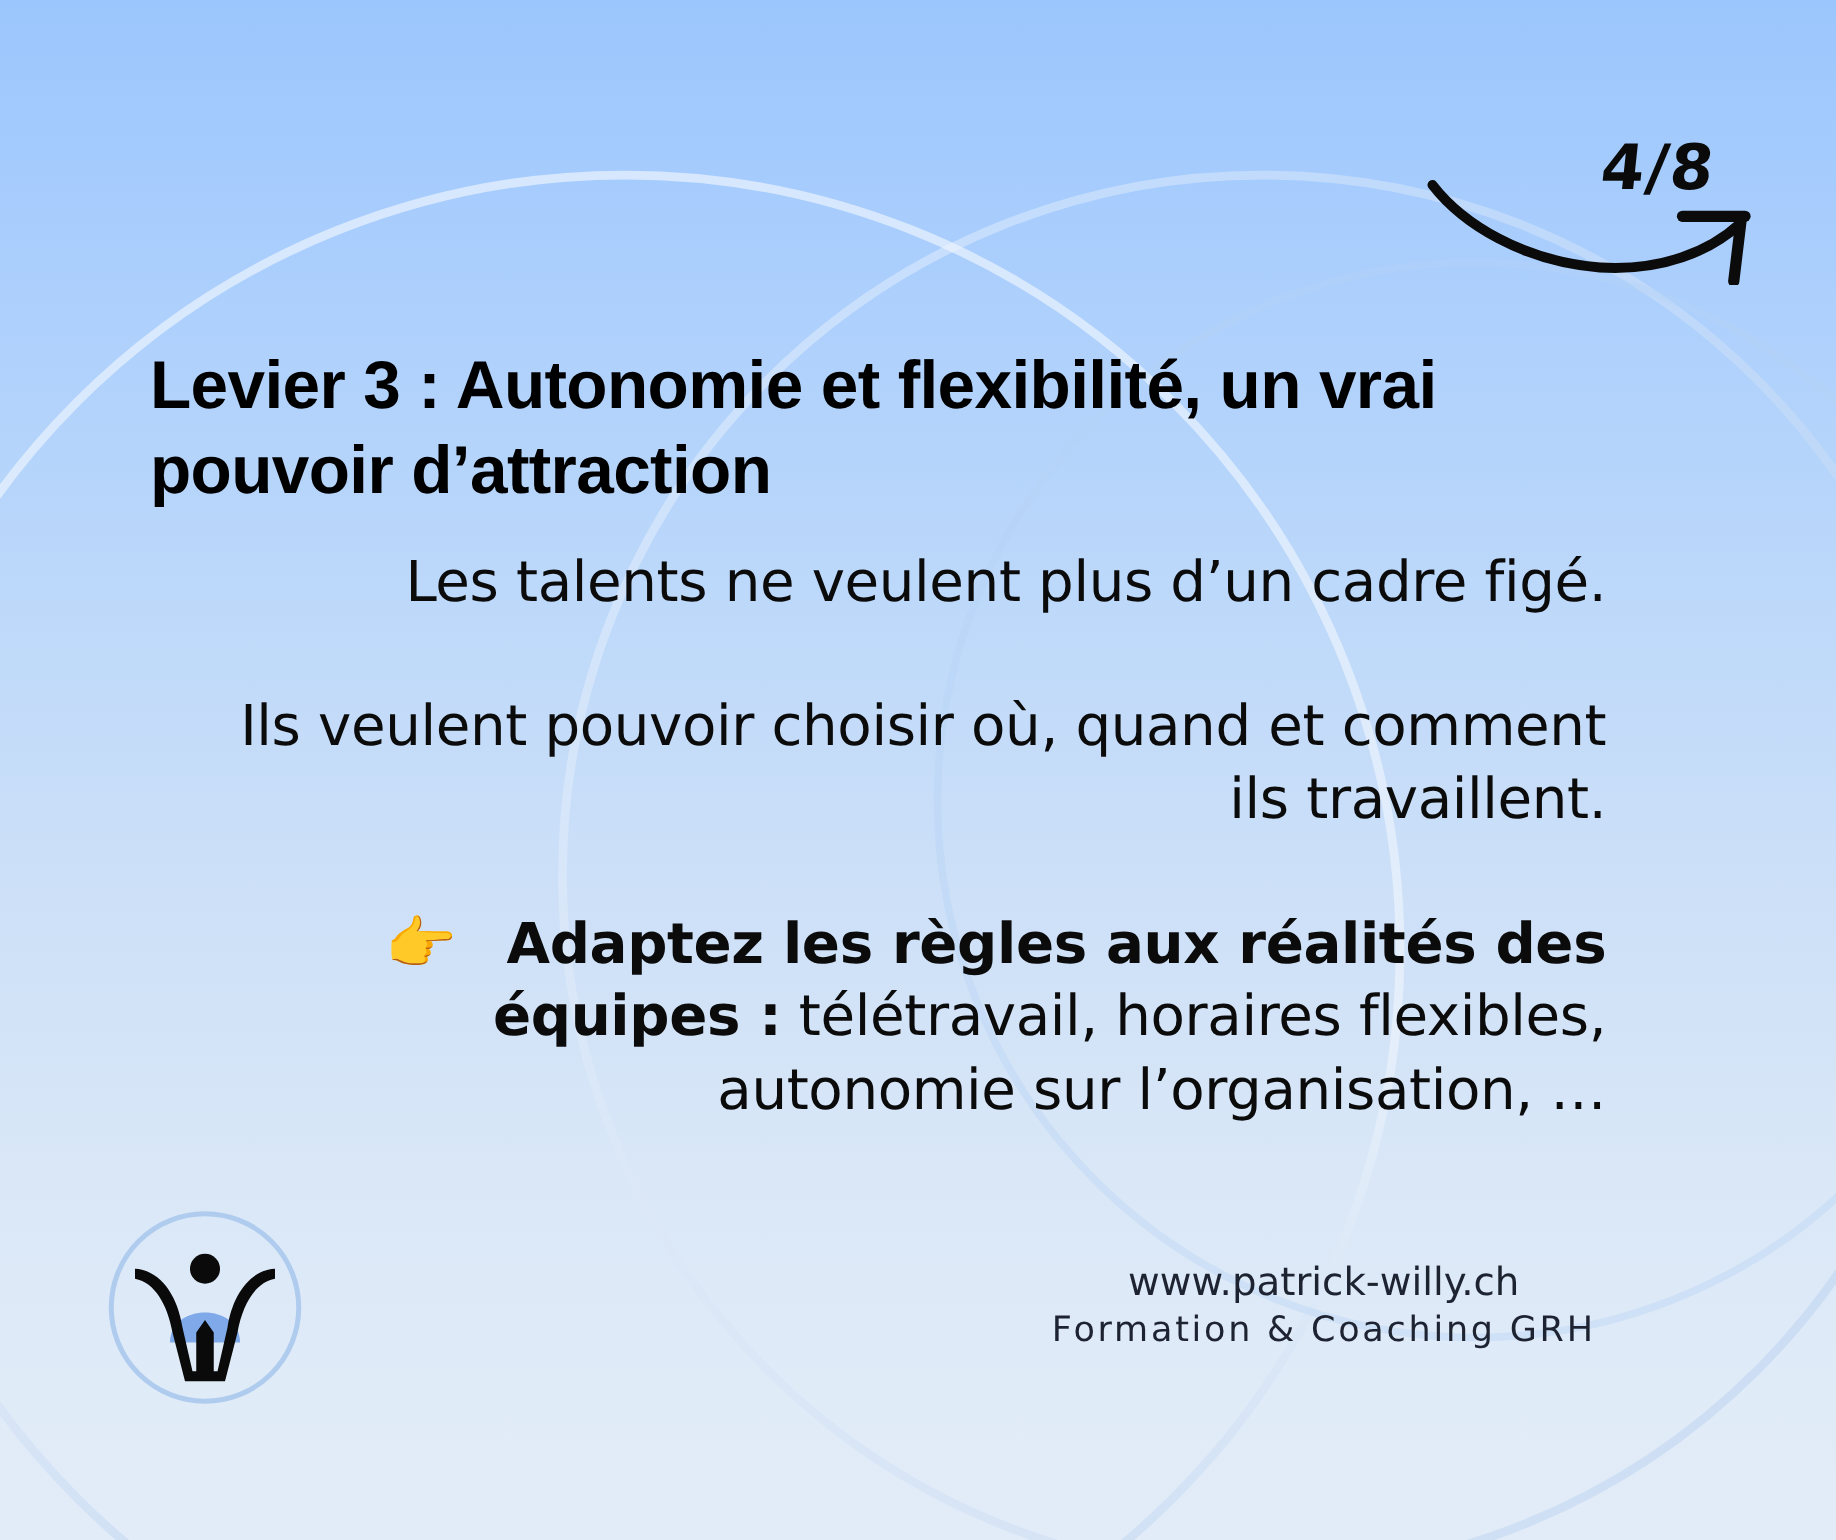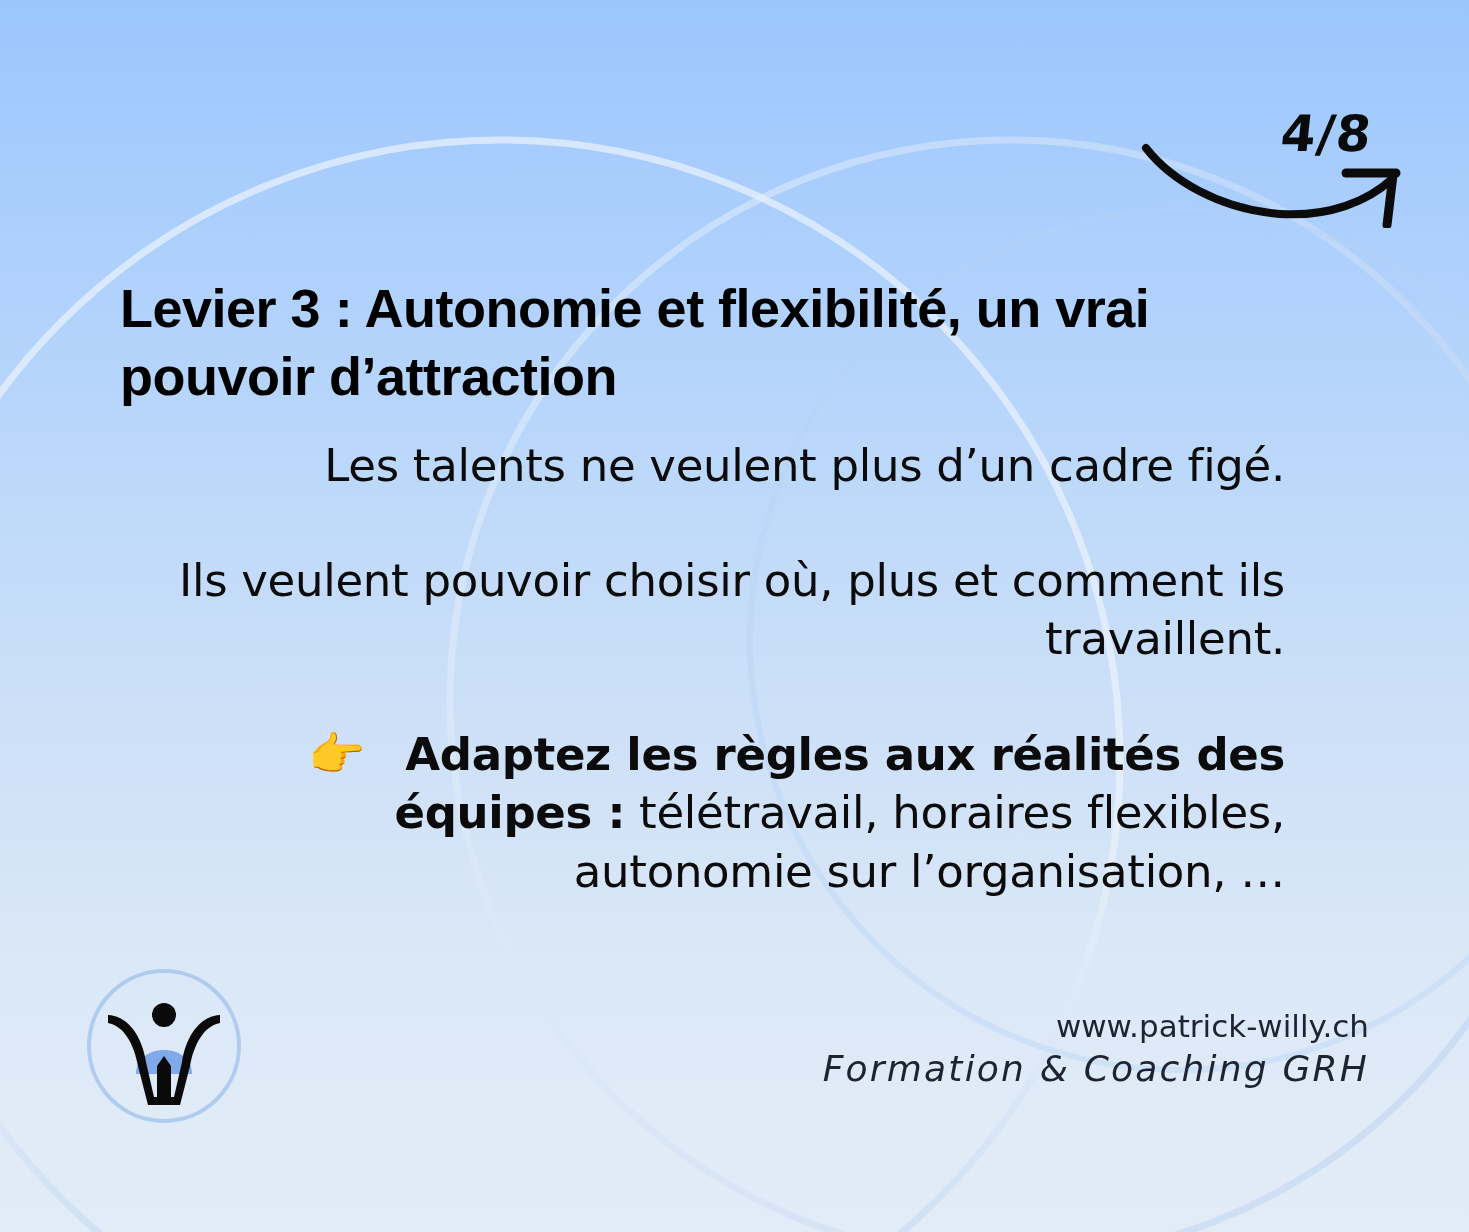--- a/index.html
+++ b/index.html
@@ -107,34 +107,33 @@
     width: 160px;
     height: 160px;
   }
 
   
   #footer {
     position: absolute;
     right: 100px;
     top: 1008px;
     width: 620px;
-    text-align: right;
+    text-align: center;
     color: #1d2330;
     font-family: "DejaVu Sans", sans-serif;
   }
   #footer-url {
     font-size: 31px;
     line-height: 1.22;
     letter-spacing: 0px;
   }
   #footer-tagline {
-    font-size: 36px;
+    font-size: 28px;
     line-height: 1.3;
     letter-spacing: 2.2px;
-    font-style: italic;
   }
   #footer-subtagline {
     font-size: 28px;
     line-height: 1.3;
     letter-spacing: 2.2px;
   }
 </style>
 </head>
 <body>
 
@@ -163,21 +162,21 @@
       <path d="M6 5 C 30 36, 78 66, 140 71 C 190 74, 228 58, 252 36" fill="none" stroke="#0b0b0b" stroke-width="8" stroke-linecap="round"></path>
       <path d="M206 30 L 256 30" fill="none" stroke="#0b0b0b" stroke-width="9" stroke-linecap="round"></path>
       <path d="M253 32 L 247 82" fill="none" stroke="#0b0b0b" stroke-width="9" stroke-linecap="round"></path>
     </svg>
   </div>
 
   <h1 id="title">Levier 3 : Autonomie et flexibilité, un vrai pouvoir d’attraction</h1>
 
   <div id="body-copy">
     <p class="para">Les talents ne veulent plus d’un cadre figé.</p>
-    <p class="para">Ils veulent pouvoir choisir où, plus et comment ils travaillent.</p>
+    <p class="para">Ils veulent pouvoir choisir où, quand et comment ils travaillent.</p>
     <p class="para" id="para-highlight">
       <span class="point-emoji">👉</span><b>Adaptez les règles aux réalités des équipes :</b><span> télétravail, horaires flexibles, autonomie sur l’organisation, …</span>
     </p>
   </div>
 
   <svg id="logo" viewBox="0 0 160 160" aria-hidden="true">
     <circle cx="80" cy="80" r="75" fill="none" stroke="#afccef" stroke-width="4"></circle>
     <path d="M52 108 C 52 76, 108 76, 108 108 Z" fill="#7fa9e8"></path>
     <circle cx="80" cy="49" r="12" fill="#0a0a0a"></circle>
     <path d="M24 49

